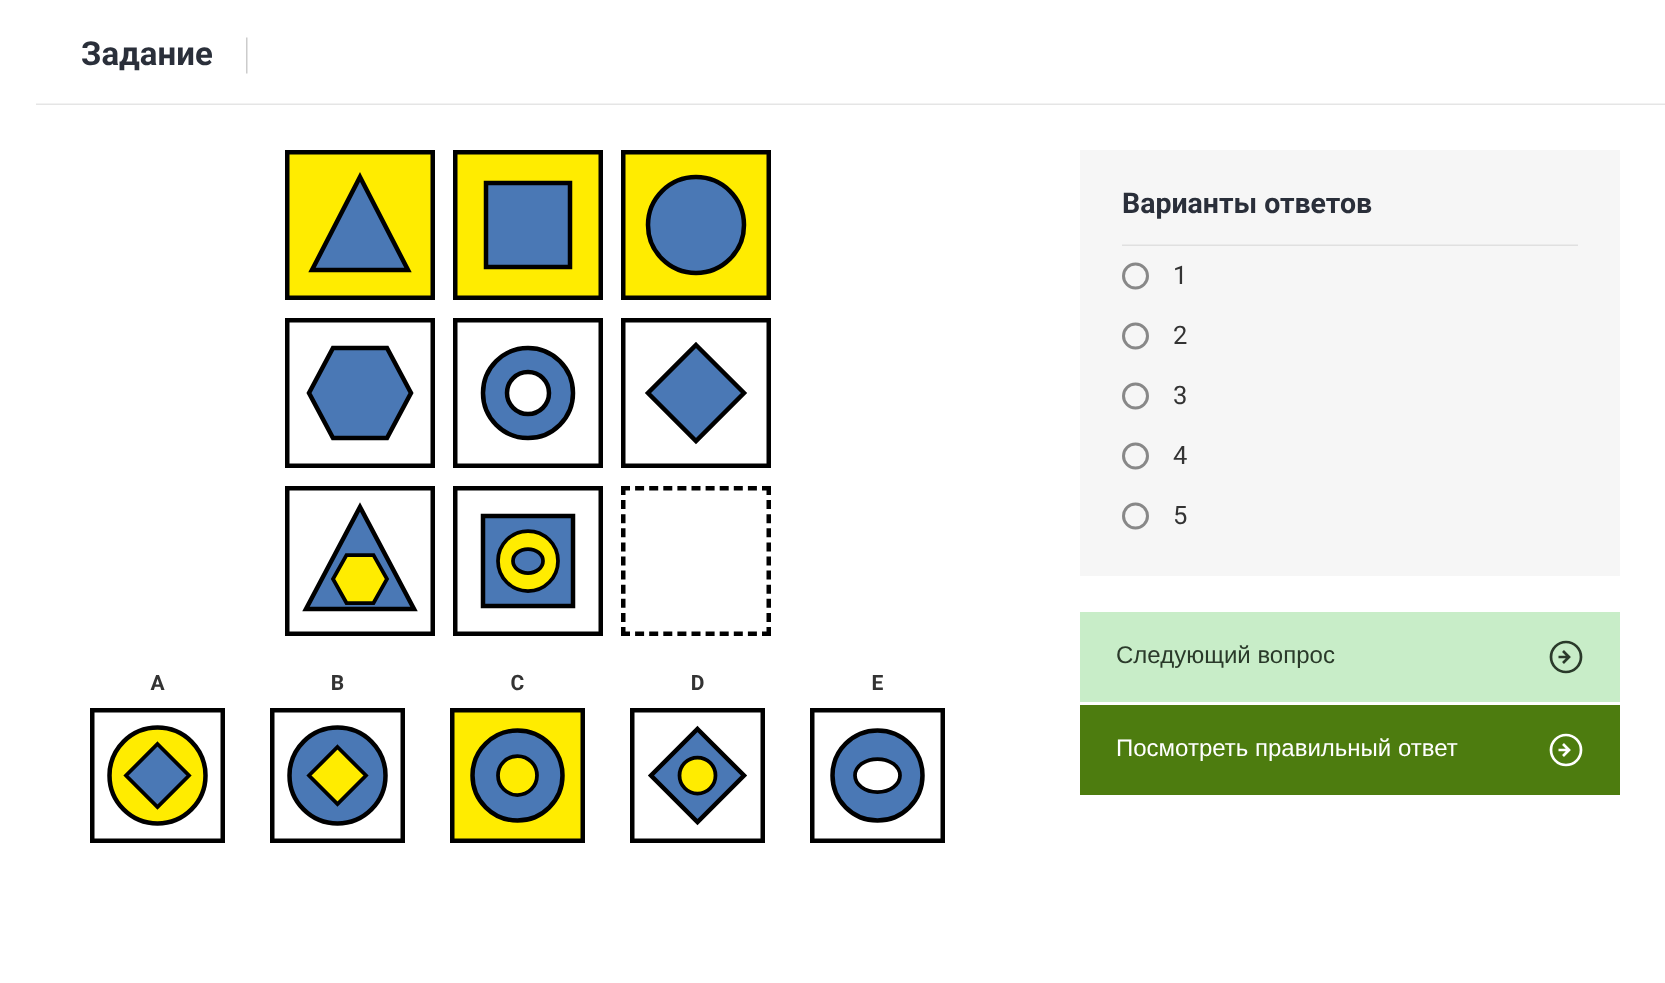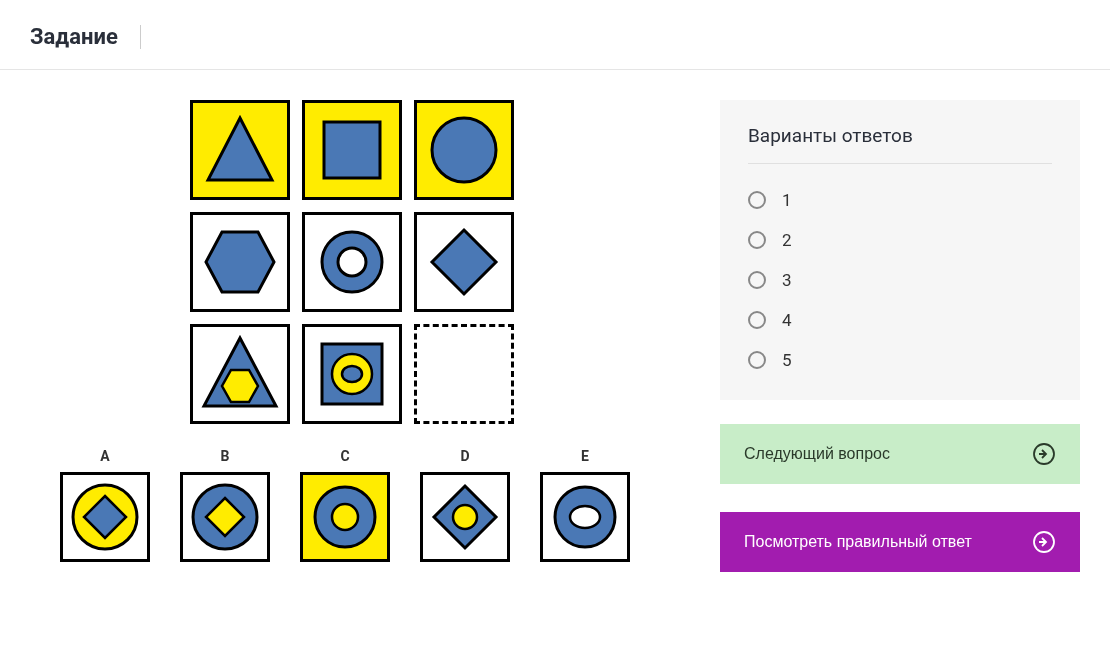--- a/index.html
+++ b/index.html
@@ -7,20 +7,21 @@
     font-family: -apple-system, BlinkMacSystemFont, "Segoe UI", Roboto, Arial, sans-serif;
     background: #fff;
     width: 1110px;
     color: #333;
   }
   .header {
     display: flex;
     align-items: center;
     padding: 24px 30px 20px 30px;
     border-bottom: 1px solid #e5e5e5;
+    margin-left: 24px;
   }
   .header-title {
     font-size: 22px;
     font-weight: 700;
     color: #2a2f3a;
   }
   .header-divider {
     width: 1px;
     height: 24px;
     background: #ccc;
@@ -90,25 +91,25 @@
     width: 360px;
     flex-shrink: 0;
   }
   .options-box {
     background: #f6f6f6;
     padding: 24px 28px 20px 28px;
     margin-bottom: 24px;
   }
   .options-title {
     font-size: 19px;
-    font-weight: 400;
+    font-weight: 700;
     color: #2a2f3a;
     padding-bottom: 16px;
     border-bottom: 1px solid #e0e0e0;
-    margin-bottom: 16px;
+    margin-bottom: 0;
   }
   .option {
     display: flex;
     align-items: center;
     gap: 16px;
     padding: 10px 0;
     cursor: pointer;
   }
   .radio {
     width: 18px;
@@ -121,31 +122,31 @@
     font-size: 17px;
     color: #333;
   }
   .btn {
     display: flex;
     align-items: center;
     justify-content: space-between;
     padding: 18px 24px;
     font-size: 16px;
     cursor: pointer;
-    margin-bottom: 28px;
+    margin-bottom: 2px;
     border: none;
     width: 100%;
     text-align: left;
   }
   .btn-next {
     background: #c8edc8;
     color: #2a3a2a;
   }
   .btn-show {
-    background: #a21caf;
+    background: #4d7c0f;
     color: #fff;
   }
   .arrow-circle {
     width: 24px;
     height: 24px;
     display: flex;
     align-items: center;
     justify-content: center;
   }
 </style>

